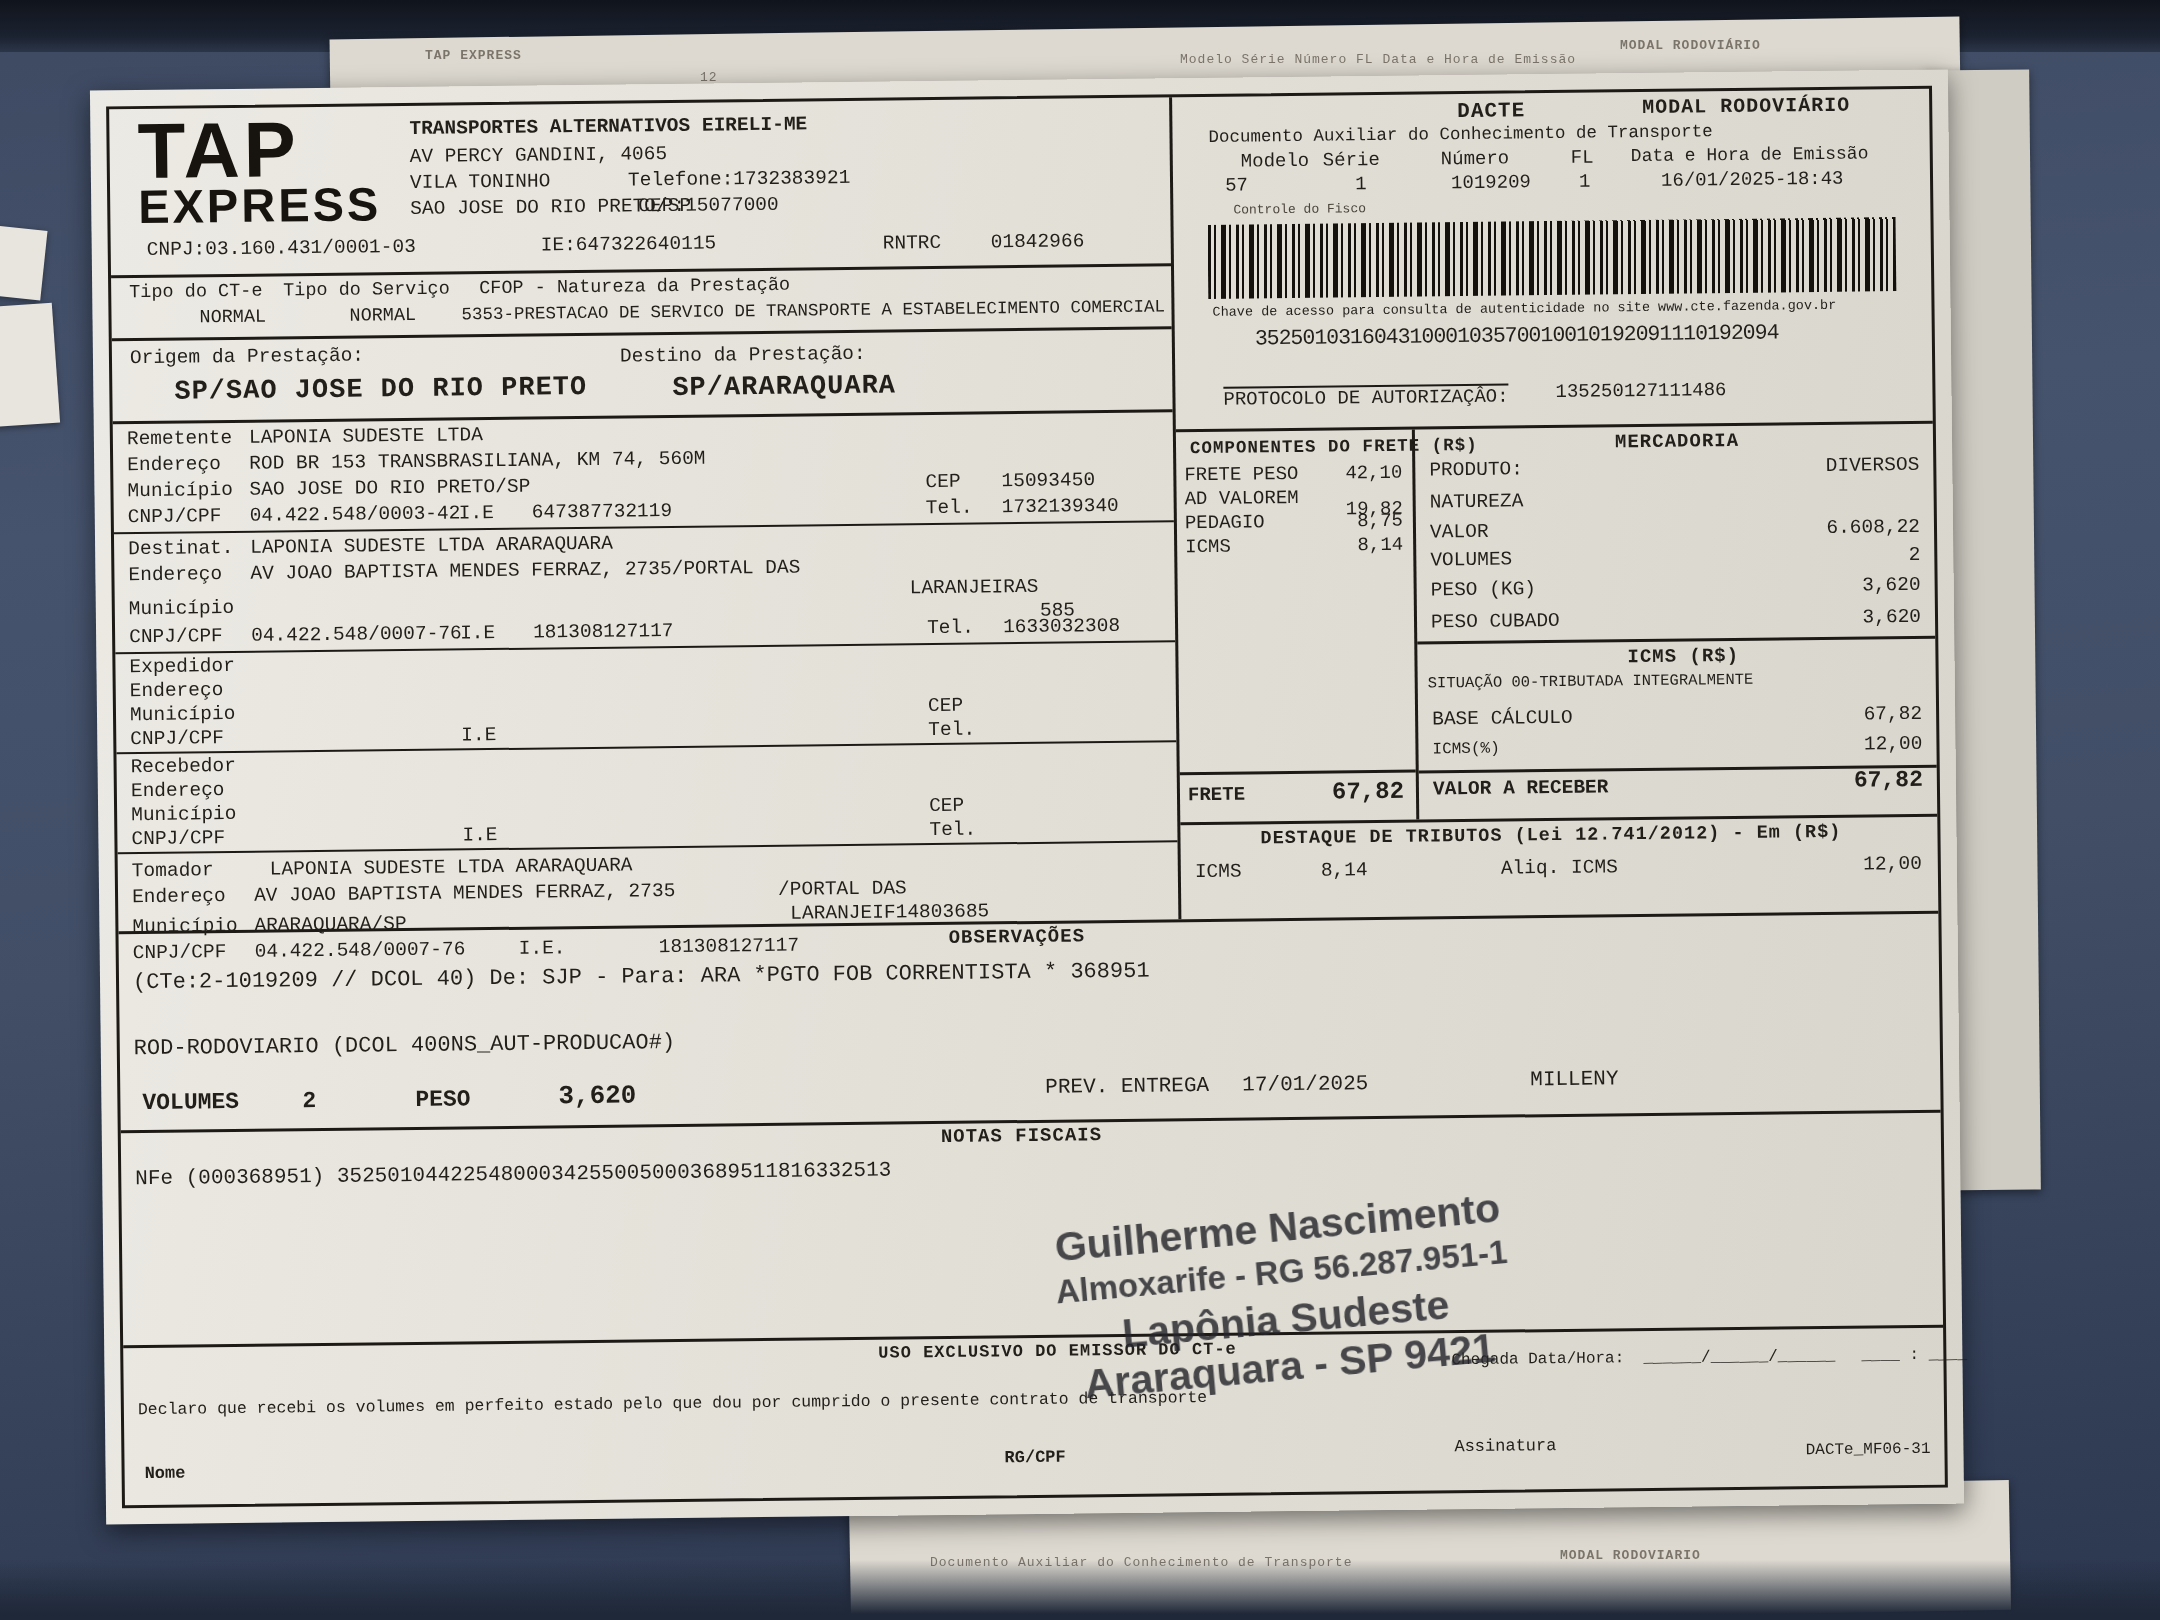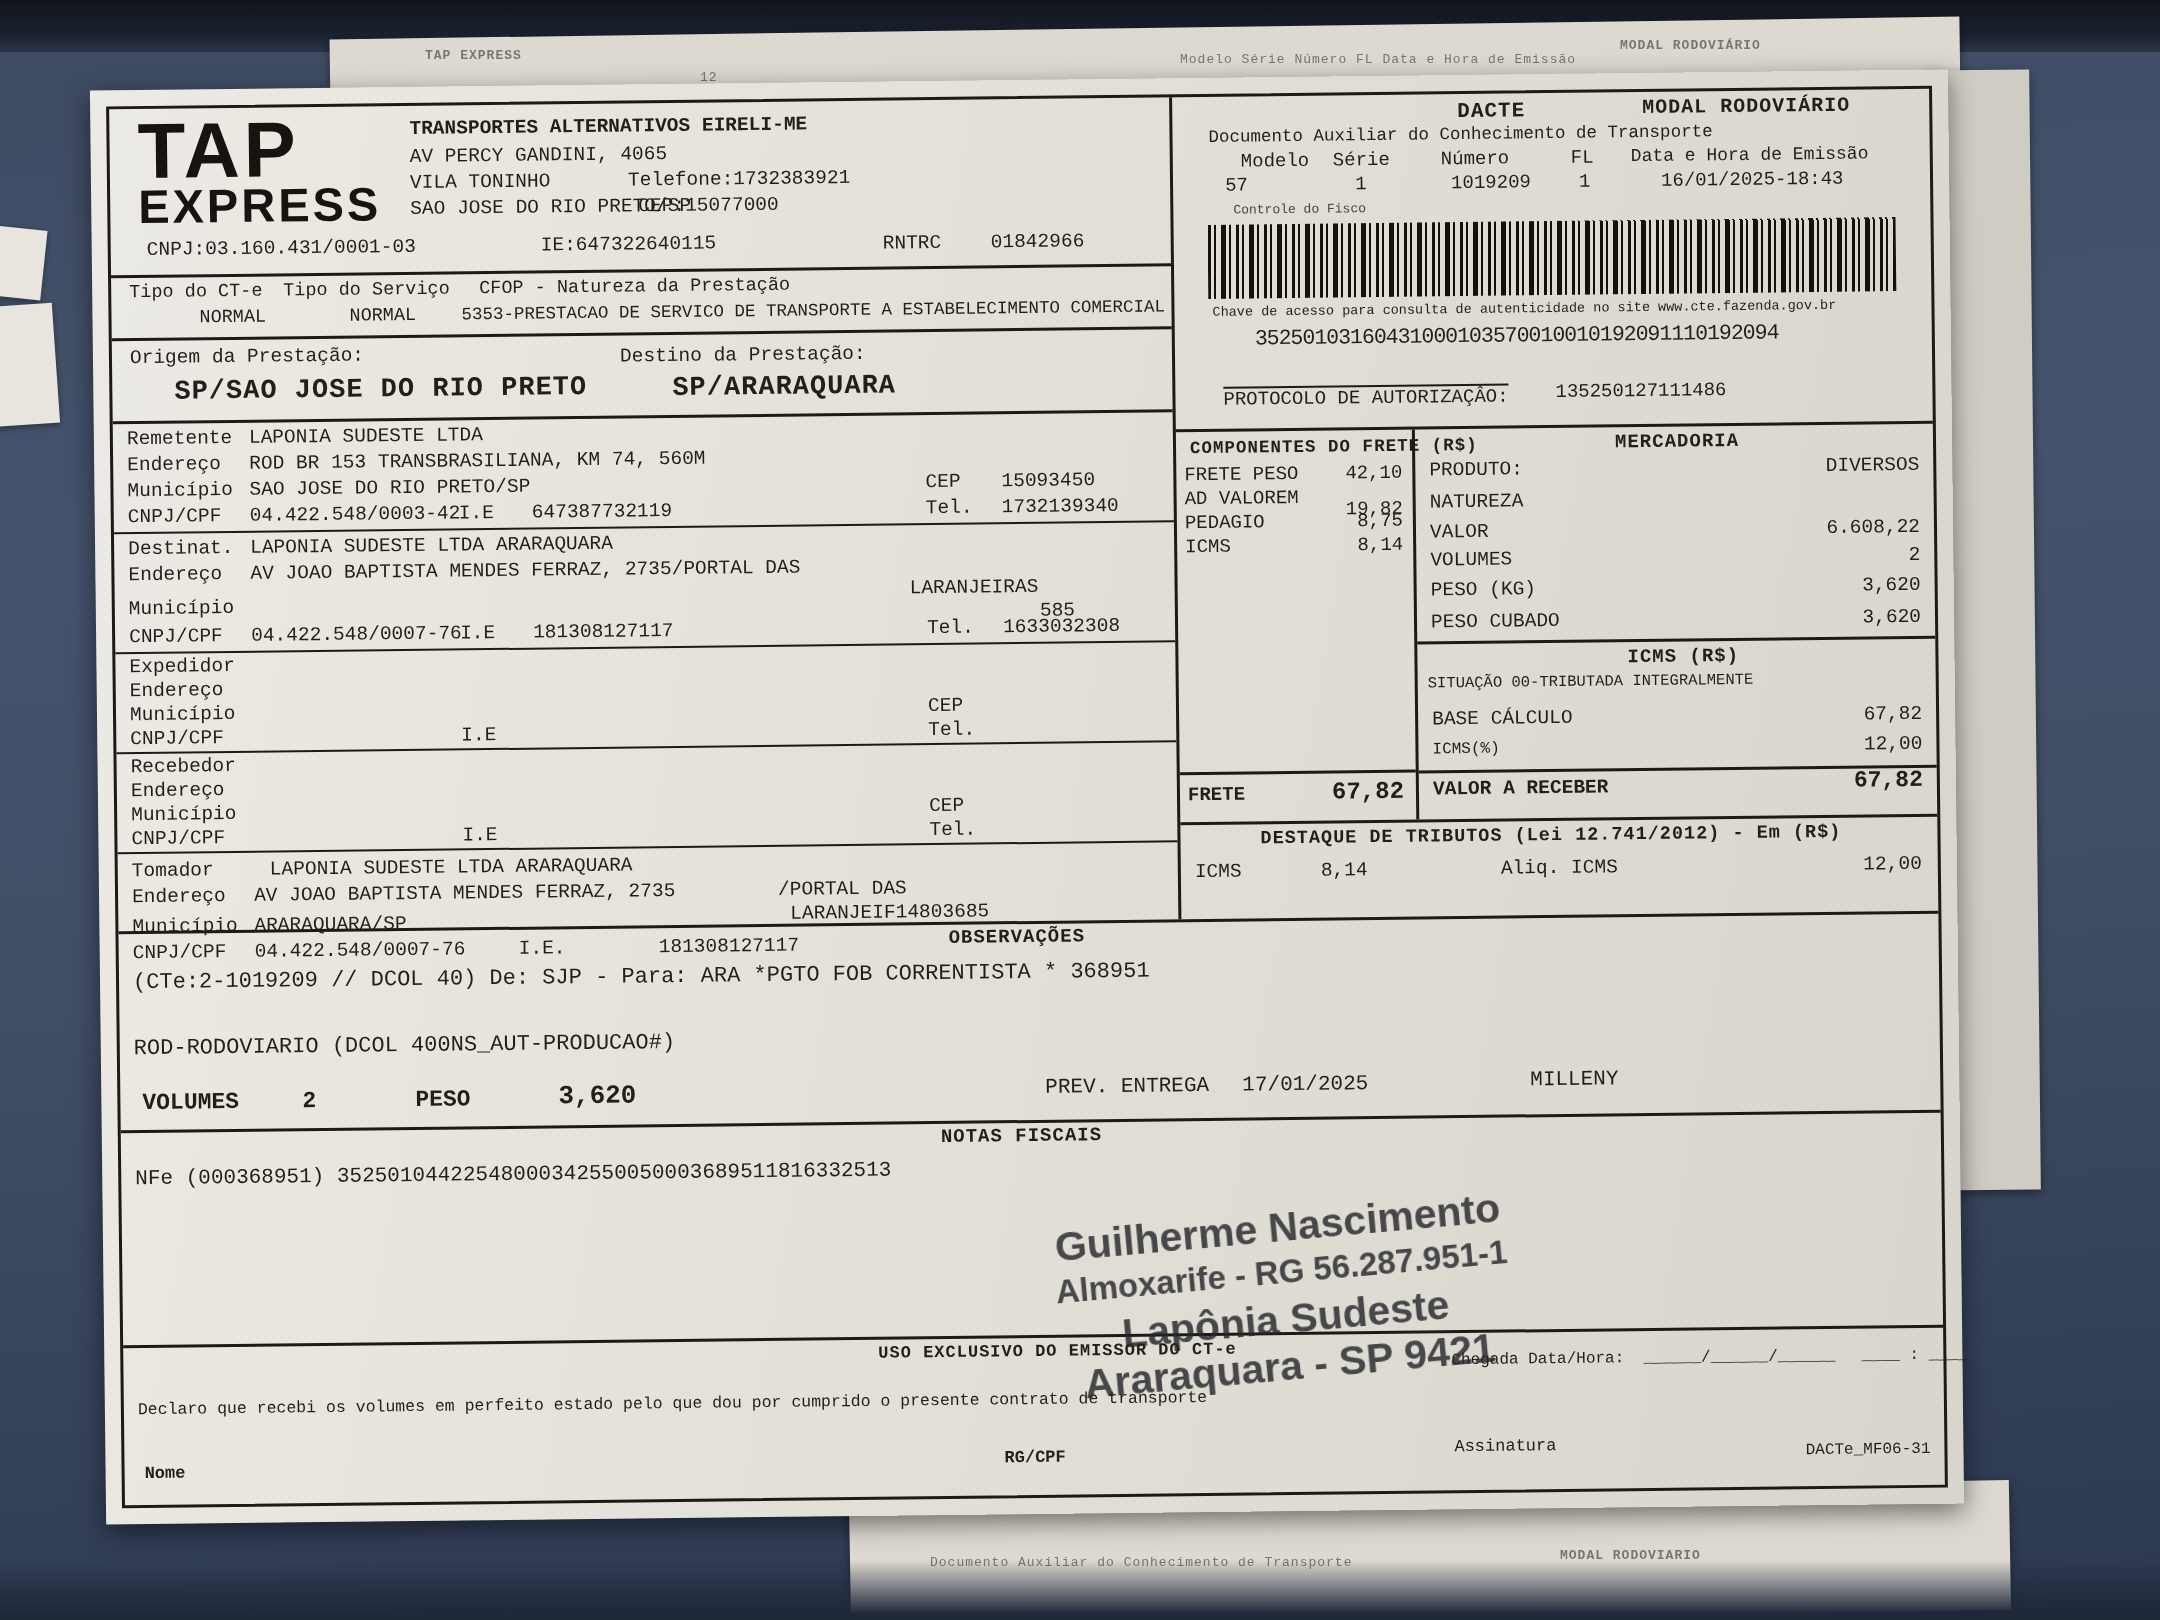--- a/index.html
+++ b/index.html
@@ -205,21 +205,21 @@
           </div>
         </div>
 
         <div id="col-right">
 
           <div id="dacte">
             <span class="boxtitle" style="left:285px;top:6px;font-size:21px;">DACTE</span>
             <span class="boxtitle" style="left:470px;top:4px;font-size:20px;">MODAL RODOVIÁRIO</span>
             <span style="left:36px;top:30px;font-size:17.5px;">Documento Auxiliar do Conhecimento de Transporte</span>
             <span style="left:40px;top:54px;margin-left:28px;">Modelo</span>
-            <span style="left:160px;top:54px;">Série</span>
+            <span style="left:150px;top:54px;">Série</span>
             <span style="left:268px;top:54px;">Número</span>
             <span style="left:398px;top:54px;">FL</span>
             <span style="left:458px;top:54px;font-size:18px;">Data e Hora de Emissão</span>
             <span style="left:52px;top:78px;">57</span>
             <span style="left:182px;top:78px;">1</span>
             <span style="left:278px;top:78px;">1019209</span>
             <span style="left:406px;top:78px;">1</span>
             <span style="left:488px;top:78px;">16/01/2025-18:43</span>
             <span style="left:60px;top:106px;font-size:13px;color:#4c463d;">Controle do Fisco</span>
             <div class="barcode"></div>

